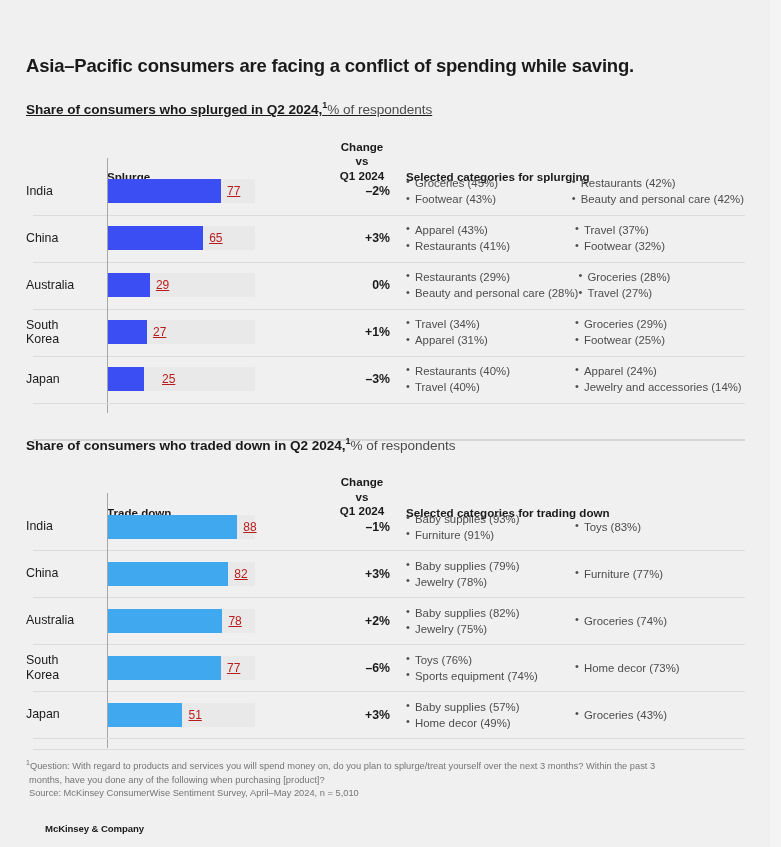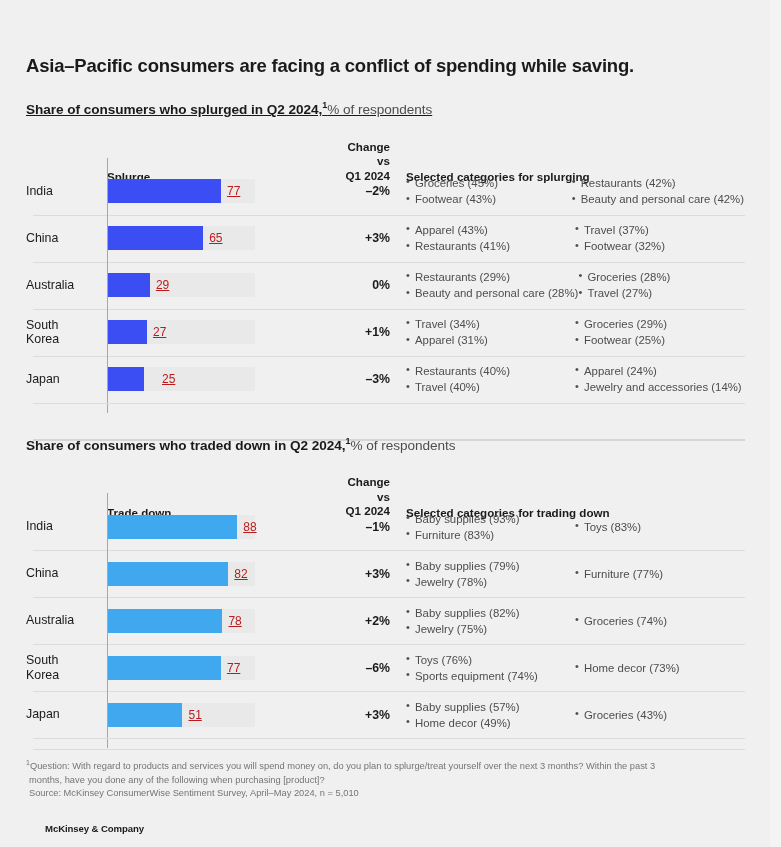--- a/index.html
+++ b/index.html
@@ -79,21 +79,21 @@
   .h-bar {
     font-size: 11.6px;
     font-weight: 700;
     color: #1a1a1a;
     padding-left: 3px;
   }
   .h-change {
     font-size: 11.6px;
     font-weight: 700;
     color: #1a1a1a;
-    text-align: right;
+    text-align: center;
     line-height: 1.25;
     white-space: pre-line;
     padding-right: 2px;
   }
   .h-cats {
     font-size: 11.6px;
     font-weight: 700;
     color: #1a1a1a;
     padding-left: 14px;
   }
@@ -379,21 +379,21 @@
                 <div class="track-bg"></div>
                 <div class="bar" style="width: 130.24px; background: rgb(64, 168, 239);"></div>
                 <div class="bar-value" style="left: 139.24px;">88</div>
               </div>
             </div>
             <div class="change">–1%</div>
             <div class="cats">
               <div>
                 <ul>
                   <li>Baby supplies (93%)</li>
-                  <li>Furniture (83%)</li>
+                  <li>Furniture (91%)</li>
                 </ul>
               </div>
               <div class="col2">
                 <ul>
                   <li>Toys (83%)</li>
                 </ul>
               </div>
             </div>
           </div>
           <div class="row" style="height: 47px;">

